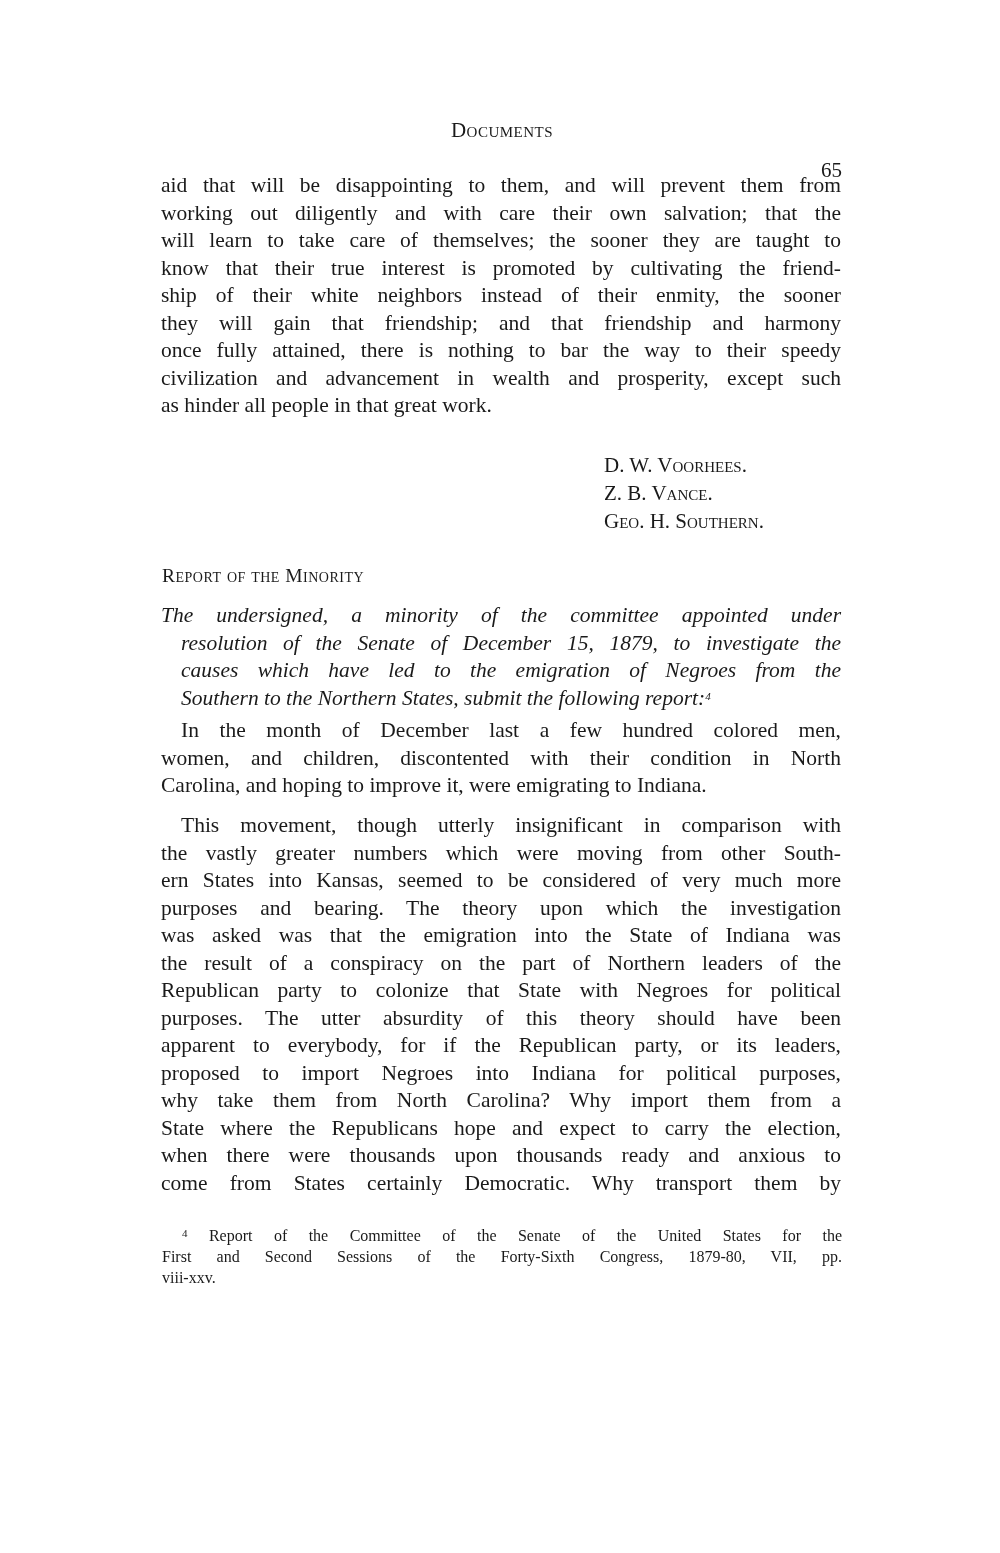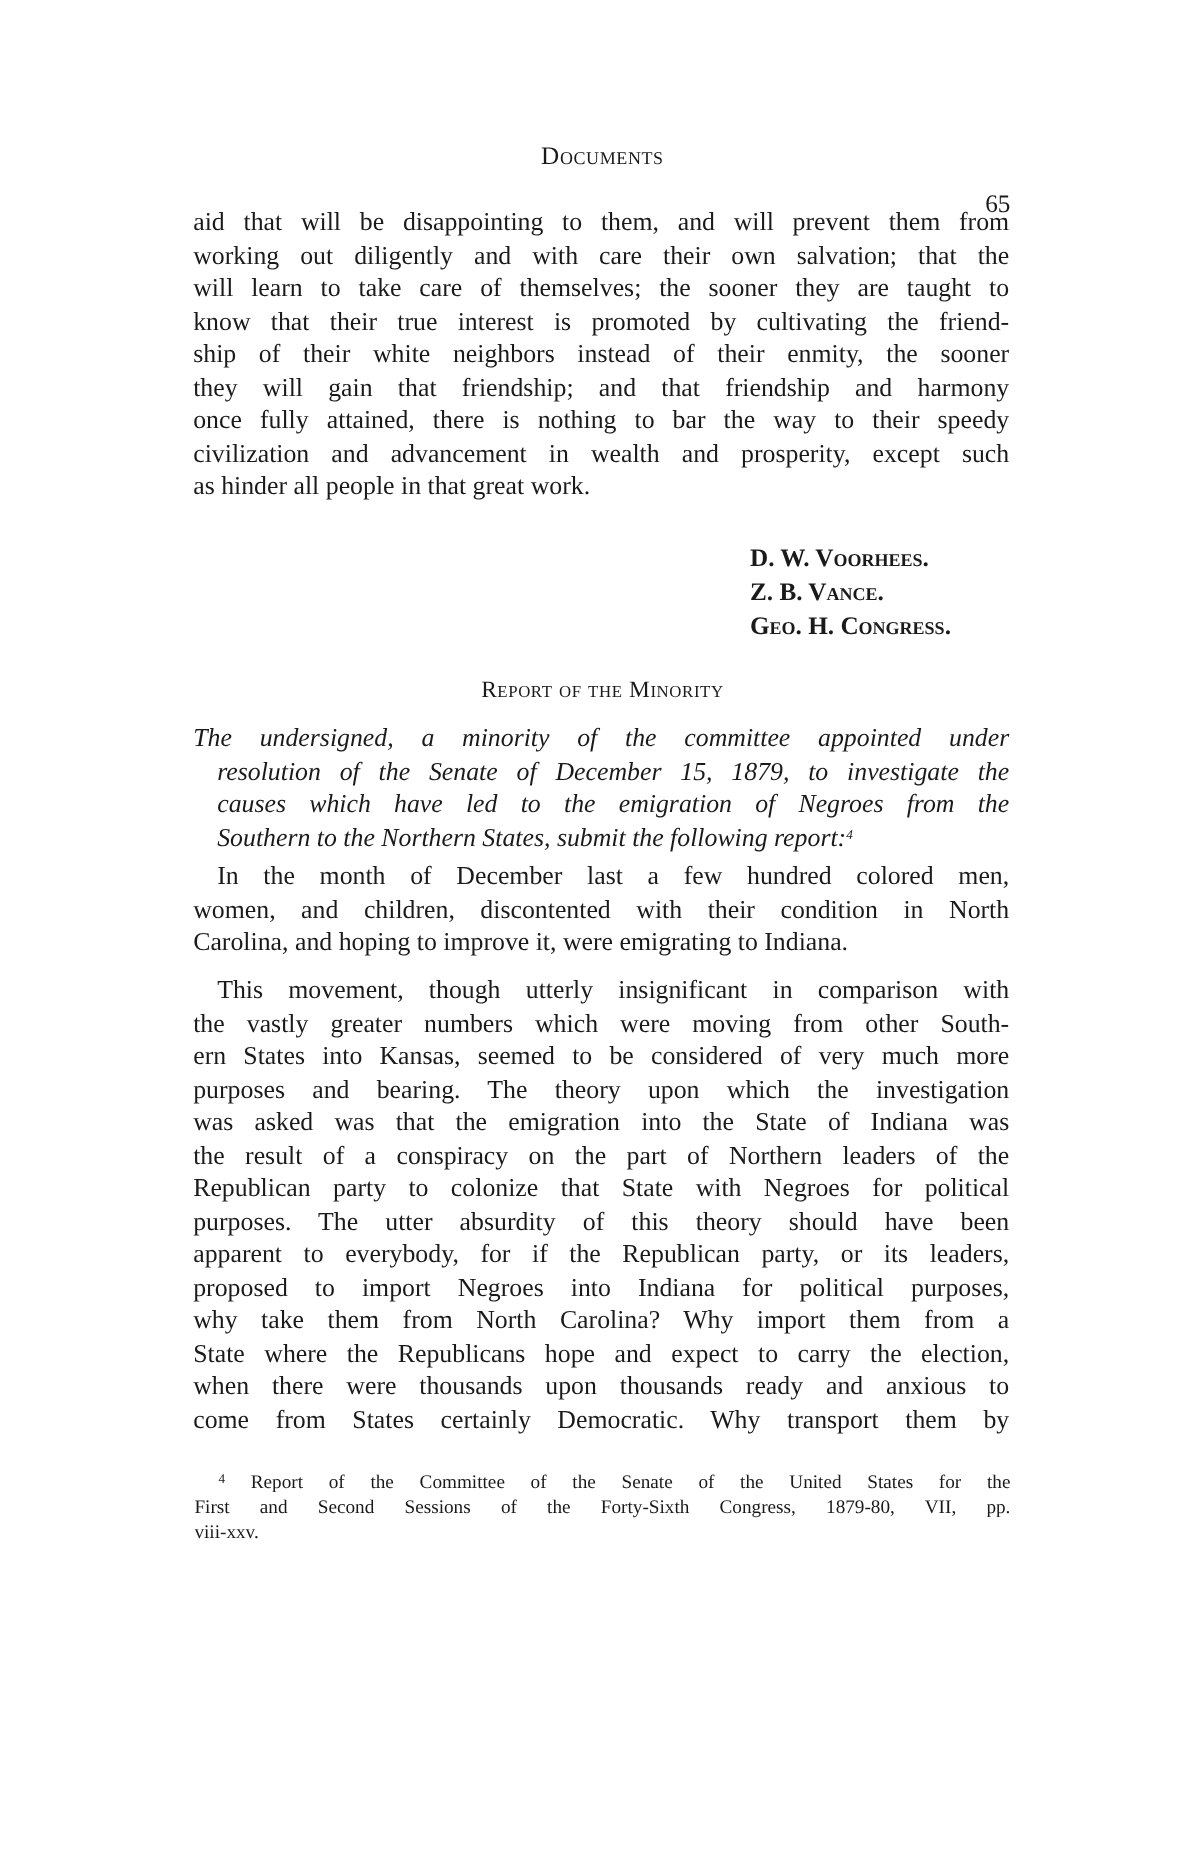--- a/index.html
+++ b/index.html
@@ -6,23 +6,23 @@
     body { width: 1000px; height: 1553px; position: relative; overflow: hidden; color: #1a1a1a; font-family: "Liberation Serif", "DejaVu Serif", serif; }
     .page { position: absolute; left: 0; top: 0; width: 1000px; height: 1461px; }
     .running-head { position: absolute; top: 118px; left: 162px; width: 680px; height: 30px; }
     .running-title { position: absolute; left: 0; right: 0; text-align: center; font-size: 21px; letter-spacing: 0.5px; font-variant: small-caps; }
     .page-number { position: absolute; right: 0; top: 0; font-size: 21px; margin-top: 40px; }
     .textblock { position: absolute; left: 161px; width: 680px; font-size: 21.5px; line-height: 27.5px; }
     .line { display: block; white-space: nowrap; text-align: justify; text-align-last: justify; height: 27.5px; }
     .line.last { text-align-last: left; }
     .indent { padding-left: 20px; }
     .hang { padding-left: 20px; }
-    .sigs { position: absolute; left: 625px; top: 451px; font-size: 21px; line-height: 28px; font-weight: bold; }
+    .sigs { position: absolute; left: 604px; top: 451px; font-size: 21px; line-height: 28px; }
     .sig { display: block; white-space: nowrap; font-variant: small-caps; }
-    .section-heading { position: absolute; top: 565px; left: 162px; width: 680px; text-align: center; font-size: 19.5px; font-variant: small-caps; letter-spacing: 0.5px; }
+    .section-heading { position: absolute; top: 565px; left: 162px; width: 680px; text-align: left; font-size: 19.5px; font-variant: small-caps; letter-spacing: 0.5px; }
     .italic { font-style: italic; }
     sup { font-size: 11px; vertical-align: top; position: relative; top: -2px; }
     .footnote { position: absolute; left: 162px; top: 1225px; width: 680px; font-size: 16px; line-height: 21px; }
     .footnote .line { height: 21px; }
   </style>
 </head>
 <body>
 
 <div class="page">
 
@@ -39,21 +39,21 @@
     <span class="line">ship of their white neighbors instead of their enmity, the sooner</span>
     <span class="line">they will gain that friendship; and that friendship and harmony</span>
     <span class="line">once fully attained, there is nothing to bar the way to their speedy</span>
     <span class="line">civilization and advancement in wealth and prosperity, except such</span>
     <span class="line last">as hinder all people in that great work.</span>
   </div>
 
   <div class="sigs">
     <span class="sig">D. W. Voorhees.</span>
     <span class="sig">Z. B. Vance.</span>
-    <span class="sig">Geo. H. Congress.</span>
+    <span class="sig">Geo. H. Southern.</span>
   </div>
 
   <div class="section-heading">Report of the Minority</div>
 
   <div class="textblock italic" style="top:602px;">
     <span class="line">The undersigned, a minority of the committee appointed under</span>
     <span class="line hang">resolution of the Senate of December 15, 1879, to investigate the</span>
     <span class="line hang">causes which have led to the emigration of Negroes from the</span>
     <span class="line hang last"><span>Southern to the Northern States, submit the following report:</span><sup>4</sup></span>
   </div>

